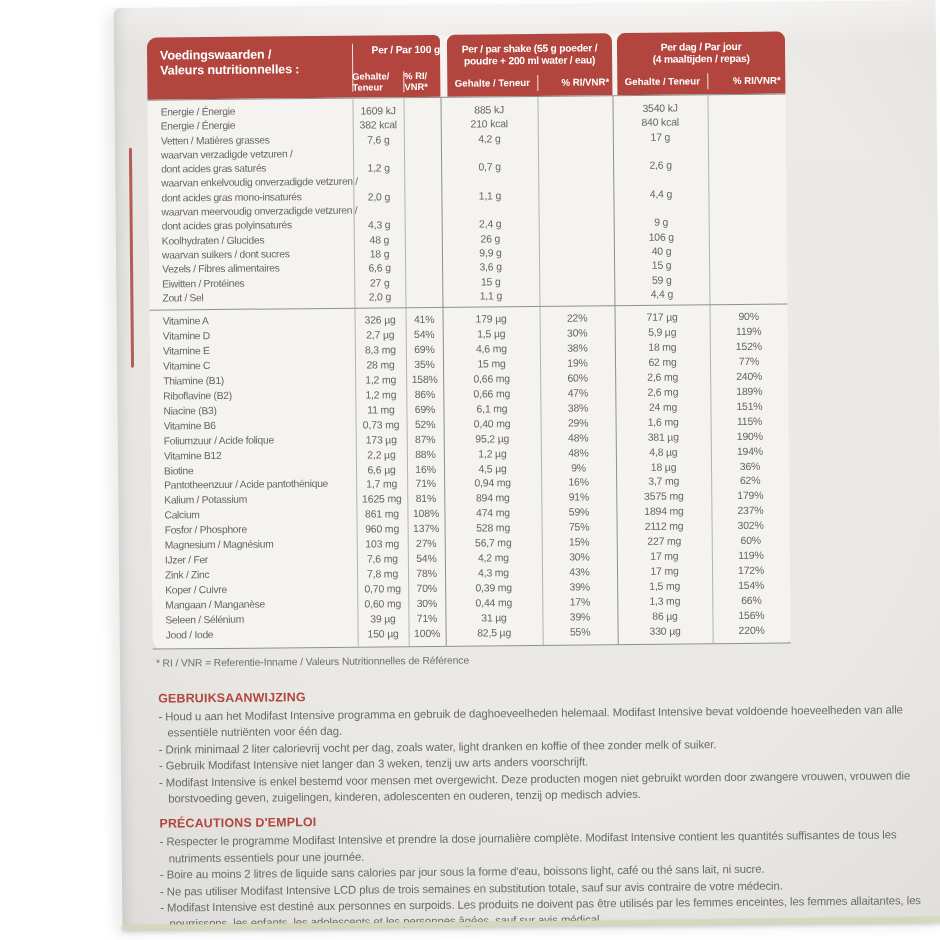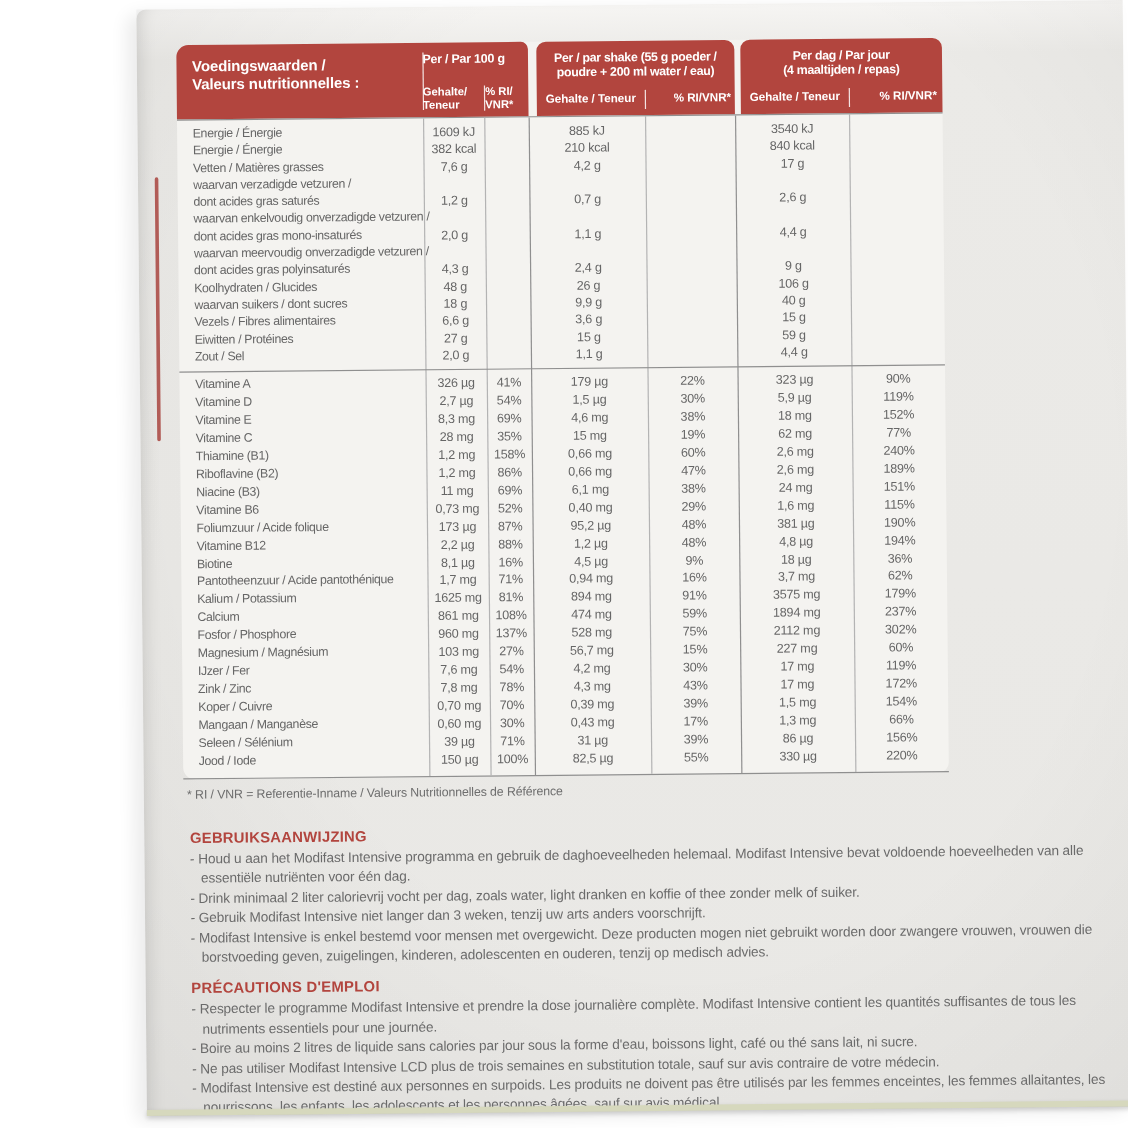--- a/index.html
+++ b/index.html
@@ -31,21 +31,21 @@
   
   .table-panel{
     position:absolute;left:33px;top:30px;width:638px;
     background:#f4f3f0;border-radius:12px 8px 8px 10px;
   }
   .hdr{position:relative;height:62px;}
   .hdr-block{position:absolute;top:0;height:62px;background:#b2453e;color:#fff;}
   .hb1{left:0;width:293px;border-radius:10px 6px 0 0;}
   .hb1-title{position:absolute;left:13px;top:11px;font-weight:bold;font-size:12.5px;line-height:15px;white-space:pre;letter-spacing:-.1px;}
   .hb1::after{content:"";position:absolute;left:205px;top:8px;bottom:6px;width:1px;background:rgba(255,255,255,.85);}
-  .per100-title{position:absolute;left:205px;top:9px;width:88px;text-align:left;font-size:10.4px;font-weight:bold;letter-spacing:-.2px;}
+  .per100-title{position:absolute;left:205px;top:9px;width:88px;text-align:right;font-size:10.4px;font-weight:bold;letter-spacing:-.2px;}
   .per100-subs{position:absolute;left:205px;bottom:5px;width:88px;display:grid;grid-template-columns:51px 37px;
     font-size:9.4px;font-weight:bold;line-height:10.5px;white-space:pre;}
   .per100-subs .sub-pct{border-left:1px solid rgba(255,255,255,.85);}
   .hb2{left:300px;width:165px;border-radius:8px 8px 0 0;}
   .hb3{left:470px;width:168px;border-radius:8px 8px 0 0;}
   .g-title{padding-top:9px;text-align:center;font-size:10.3px;font-weight:bold;line-height:12px;white-space:pre;letter-spacing:-.25px;}
   .g-subs{position:absolute;left:0;right:0;bottom:5px;display:grid;font-size:9.7px;font-weight:bold;text-align:center;line-height:16px;}
   .hb2 .g-subs{grid-template-columns:90px 75px;}
   .hb3 .g-subs{grid-template-columns:90px 78px;}
   .g-subs .sub-pct{border-left:1px solid rgba(255,255,255,.85);padding-left:20px;}
@@ -226,21 +226,21 @@
     <div class="p"></div>
   </div>
 </div>
       <div class="sect-micros" id="micros-body">
   <div class="row micro-row">
     <div class="name">Vitamine A</div>
     <div class="v">326 µg</div>
     <div class="p">41%</div>
     <div class="v">179 µg</div>
     <div class="p">22%</div>
-    <div class="v">323 µg</div>
+    <div class="v">717 µg</div>
     <div class="p">90%</div>
   </div>
 
   <div class="row micro-row">
     <div class="name">Vitamine D</div>
     <div class="v">2,7 µg</div>
     <div class="p">54%</div>
     <div class="v">1,5 µg</div>
     <div class="p">30%</div>
     <div class="v">5,9 µg</div>
@@ -322,21 +322,21 @@
     <div class="v">2,2 µg</div>
     <div class="p">88%</div>
     <div class="v">1,2 µg</div>
     <div class="p">48%</div>
     <div class="v">4,8 µg</div>
     <div class="p">194%</div>
   </div>
 
   <div class="row micro-row">
     <div class="name">Biotine</div>
-    <div class="v">8,1 µg</div>
+    <div class="v">6,6 µg</div>
     <div class="p">16%</div>
     <div class="v">4,5 µg</div>
     <div class="p">9%</div>
     <div class="v">18 µg</div>
     <div class="p">36%</div>
   </div>
 
   <div class="row micro-row">
     <div class="name">Pantotheenzuur / Acide pantothénique</div>
     <div class="v">1,7 mg</div>
@@ -414,21 +414,21 @@
     <div class="v">0,39 mg</div>
     <div class="p">39%</div>
     <div class="v">1,5 mg</div>
     <div class="p">154%</div>
   </div>
 
   <div class="row micro-row">
     <div class="name">Mangaan / Manganèse</div>
     <div class="v">0,60 mg</div>
     <div class="p">30%</div>
-    <div class="v">0,43 mg</div>
+    <div class="v">0,44 mg</div>
     <div class="p">17%</div>
     <div class="v">1,3 mg</div>
     <div class="p">66%</div>
   </div>
 
   <div class="row micro-row">
     <div class="name">Seleen / Sélénium</div>
     <div class="v">39 µg</div>
     <div class="p">71%</div>
     <div class="v">31 µg</div>

